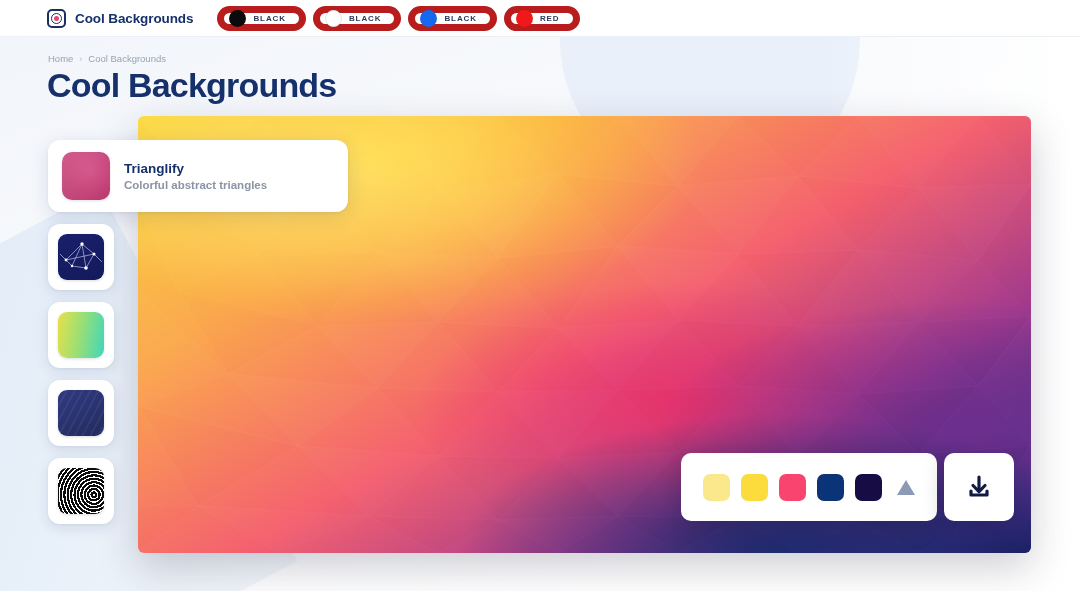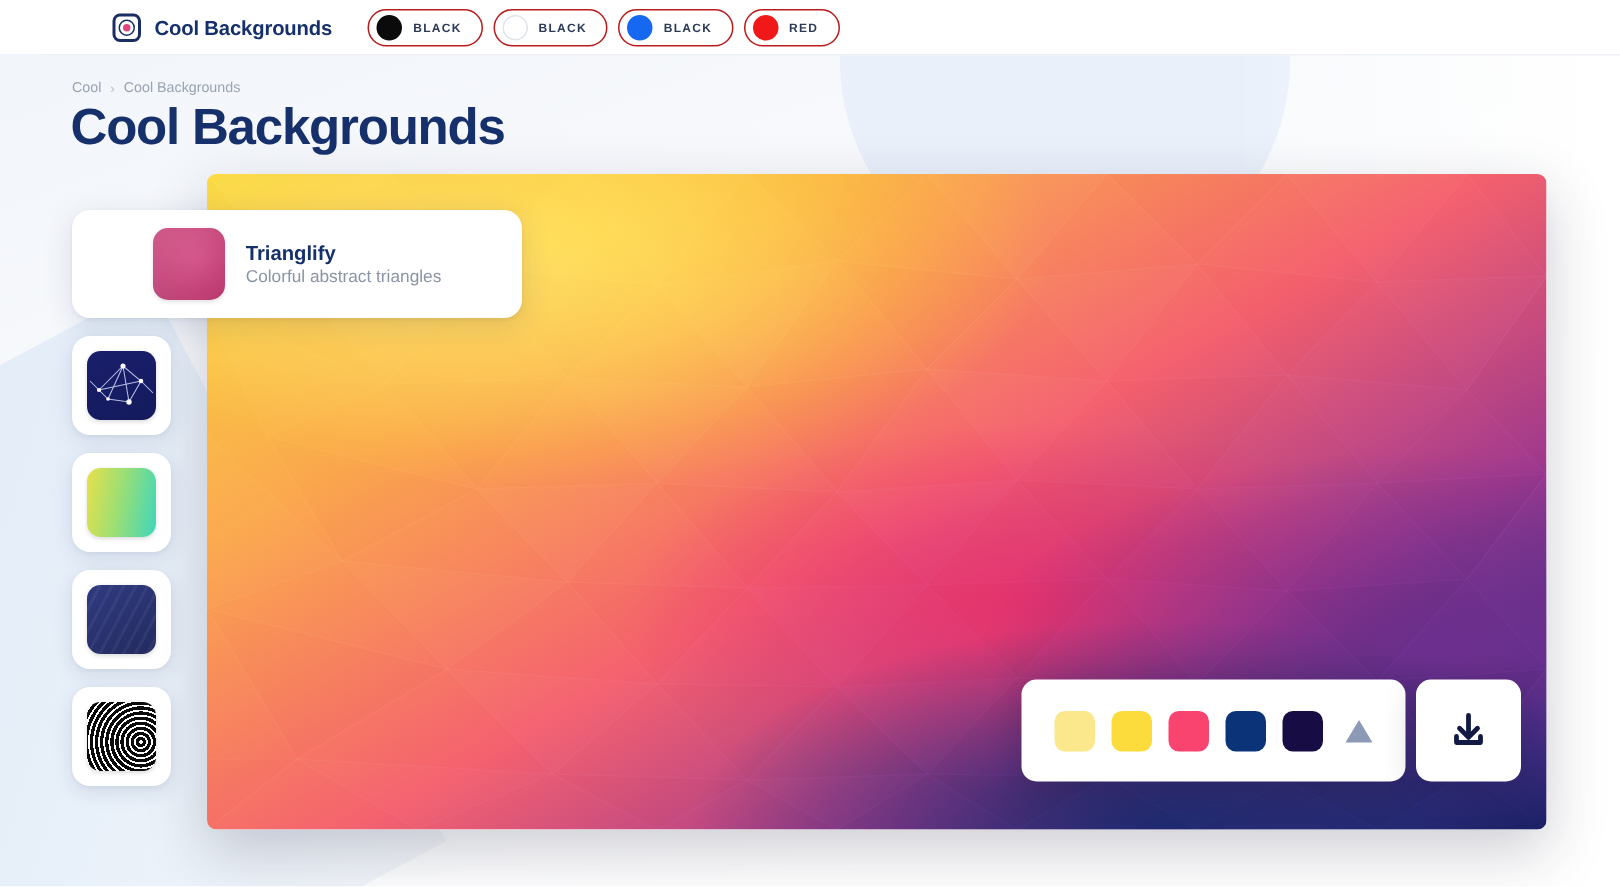--- a/index.html
+++ b/index.html
@@ -12,21 +12,20 @@
     background: #ffffff;
   }
 
   
   .page {
     position: relative;
     width: 1080px;
     height: 591px;
     background: #ffffff;
     overflow: hidden;
-    padding-left: 28px;
   }
   .bg-wash {
     position: absolute;
     inset: 36px 0 0 0;
     background: linear-gradient(160deg, #f2f5fa 0%, #f7f9fc 28%, #fbfcfe 55%, #ffffff 80%);
     z-index: 0;
   }
   .bg-blob {
     position: absolute;
     width: 300px;
@@ -98,21 +97,21 @@
     white-space: nowrap;
   }
 
   .color-nav { display: flex; align-items: center; gap: 7px; }
   .color-pill {
     display: flex;
     align-items: center;
     gap: 7px;
     height: 25px;
     padding: 0 13px 0 5px;
-    border: 1px solid #b91c1c;
+    border: 7px solid #b91c1c;
     border-radius: 13px;
     background: #ffffff;
     cursor: pointer;
   }
   .color-pill .swatch {
     width: 17px; height: 17px;
     border-radius: 50%;
     flex: none;
   }
   .color-pill .swatch.bordered { border: 1px solid #dfe3ea; }
@@ -158,39 +157,39 @@
     display: flex;
     align-items: center;
     gap: 14px;
     width: 300px;
     margin-left: 48px;
     background: #ffffff;
     border-radius: 12px;
     padding: 12px 14px;
     box-shadow: 0 5px 20px rgba(20,40,90,0.13), 0 1px 3px rgba(20,40,90,0.06);
     cursor: pointer;
-    justify-content: center;
   }
   .side-card .thumb {
     width: 48px; height: 48px;
     border-radius: 10px;
     flex: none;
     box-shadow: 0 1px 3px rgba(0,0,0,0.12);
   }
   .side-card .meta { min-width: 0; }
   .side-card .ctitle {
     font-size: 13.5px;
     font-weight: bold;
     color: #16306b;
     margin-bottom: 3px;
   }
   .side-card .csub {
     font-size: 11.5px;
     color: #8b94a4;
     white-space: nowrap;
+    font-weight: bold;
   }
 
   .side-item {
     width: 66px; height: 66px;
     margin-left: 48px;
     margin-top: 12px;
     background: #ffffff;
     border-radius: 12px;
     box-shadow: 0 4px 14px rgba(20,40,90,0.11), 0 1px 3px rgba(20,40,90,0.05);
     display: flex; align-items: center; justify-content: center;
@@ -336,21 +335,21 @@
 
       <div class="color-pill">
         <div class="swatch" style="background:#f01818"></div>
         <div class="plabel">RED</div>
       </div>
 
     </div>
   </div>
 
   <div class="crumbs">
-    <a>Cool</a>
+    <a>Home</a>
     <span class="sep">›</span>
     <span class="cur">Cool Backgrounds</span>
   </div>
 
   <h1 class="page-title">Cool Backgrounds</h1>
 
   <div class="canvas-wrap">
     <div class="canvas-base"></div>
     <svg class="canvas-tri" viewBox="0 0 893 437" preserveAspectRatio="none">
       <g stroke="rgba(255,255,255,0.18)" stroke-width="0.7">

